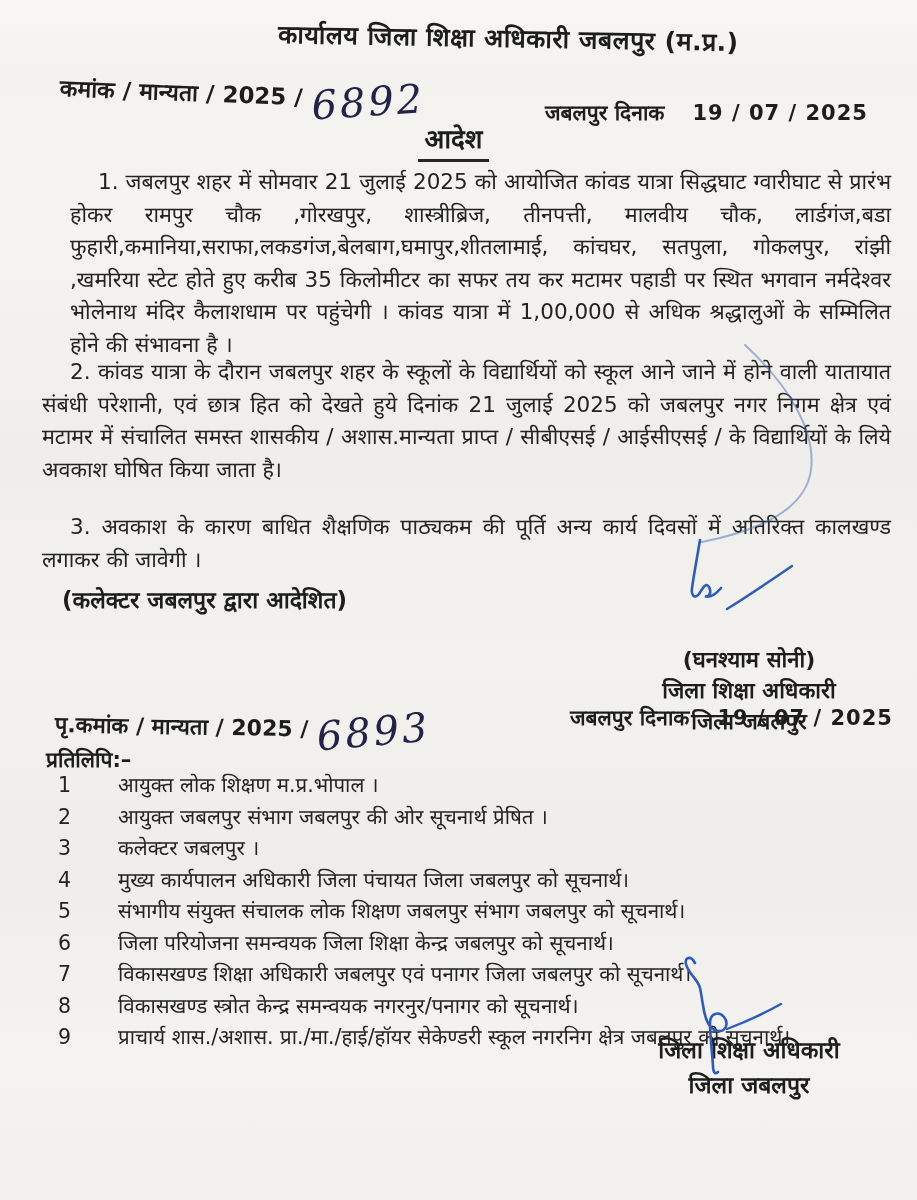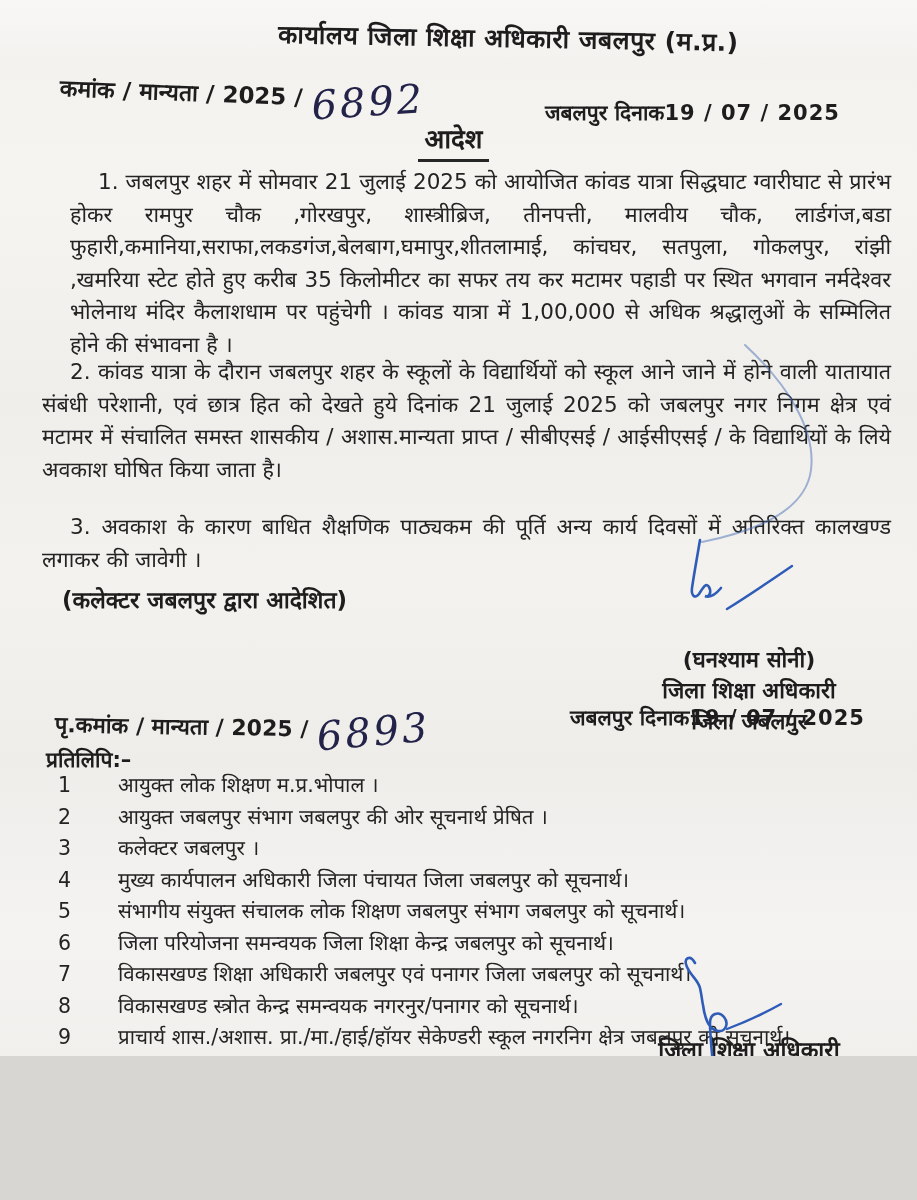--- a/index.html
+++ b/index.html
@@ -2,21 +2,21 @@
 <html lang="hi"><head>
 <meta charset="utf-8">
 <style>
   html,body{margin:0;padding:0;}
   body{
     width:917px;height:1200px;
     font-family:"DejaVu Sans",sans-serif;
     background:#d8d6d3;
   }
   .page{
-    position:relative;width:917px;height:1056px;overflow:hidden;
+    position:relative;width:917px;height:1200px;overflow:hidden;
     background:linear-gradient(180deg,#f8f7f5 0%,#f3f2ef 6%,#f5f4f1 18%,#efeeeb 38%,#f3f2ef 55%,#eeedea 72%,#f4f3f1 88%,#f1f0ed 100%);
     color:#1d1d1d;
   }
   .abs{position:absolute;}
   .office-title{
     top:20px;left:120px;right:20px;text-align:center;
     font-size:25px;font-weight:bold;letter-spacing:.5px;
     transform:rotate(1deg);
   }
   .ref-line{
@@ -25,21 +25,21 @@
   }
   .hand{
     display:inline-block;
     font-family:"DejaVu Serif",serif;font-style:italic;
     font-size:40px;font-weight:normal;color:#23234a;
     letter-spacing:3px;line-height:1;
     transform:rotate(-6deg) translateY(8px);
   }
   .slash-gap{display:inline-block;padding:0 4px;}
   .date-line{font-size:21px;font-weight:bold;white-space:nowrap;}
-  .date-line .dt{display:inline-block;letter-spacing:1px;}
+  .date-line .dt{display:inline-block;margin-left:28px;letter-spacing:1px;}
   .date-line-top{top:98px;left:545px;}
   .date-line-mid{top:703px;left:570px;}
   .order-heading-wrap{top:120px;left:0;right:10px;text-align:center;}
   .order-heading{
     display:inline-block;font-size:26px;font-weight:bold;
     border-bottom:3px solid #262626;padding:0 6px 3px;
   }
   .para{
     left:42px;right:26px;
     font-size:21.5px;line-height:32.5px;text-align:justify;

